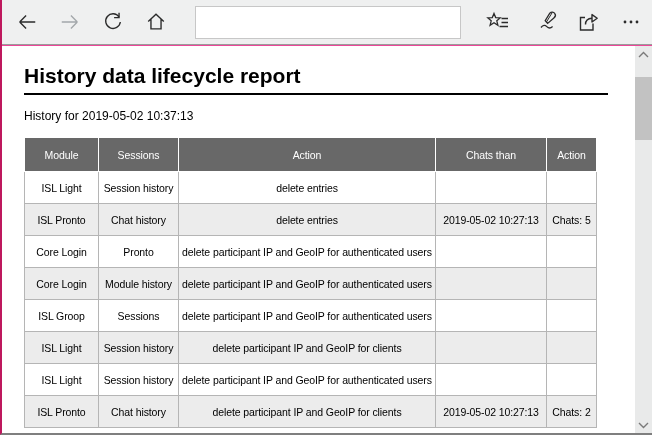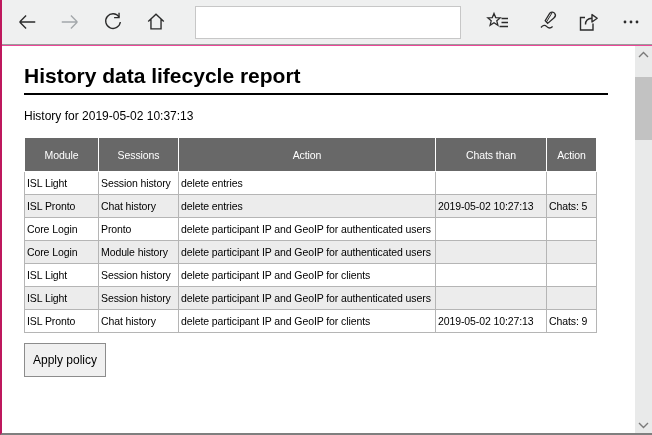--- a/index.html
+++ b/index.html
@@ -74,22 +74,22 @@
   table.report th {
     background: #686868; color: #fff;
     font-weight: normal;
     border: 1px solid #fff;
     height: 34px; padding: 1px 3px;
     text-align: center;
     overflow: hidden; white-space: nowrap;
   }
   table.report td {
     border: 1px solid #b5b5b5;
-    height: 23px; padding: 0 2px;
-    text-align: left;
+    height: 32px; padding: 0 2px;
+    text-align: center;
     overflow: hidden; white-space: nowrap;
     background: #fff;
   }
   table.report tbody tr:nth-child(even) td { background: #ececec; }
 
   button.apply {
     margin-top: 10px;
     font: 12px "Liberation Sans", sans-serif;
     color: #000;
     background: #f0f0f0;
@@ -235,39 +235,46 @@
             <td></td>
           </tr>
           <tr>
             <td>Core Login</td>
             <td>Module history</td>
             <td>delete participant IP and GeoIP for authenticated users</td>
             <td></td>
             <td></td>
           </tr>
           <tr>
+            <td>ISL Groop</td>
+            <td>Sessions</td>
+            <td>delete participant IP and GeoIP for authenticated users</td>
+            <td></td>
+            <td></td>
+          </tr>
+          <tr>
             <td>ISL Light</td>
             <td>Session history</td>
             <td>delete participant IP and GeoIP for clients</td>
             <td></td>
             <td></td>
           </tr>
           <tr>
             <td>ISL Light</td>
             <td>Session history</td>
             <td>delete participant IP and GeoIP for authenticated users</td>
             <td></td>
             <td></td>
           </tr>
           <tr>
             <td>ISL Pronto</td>
             <td>Chat history</td>
             <td>delete participant IP and GeoIP for clients</td>
             <td>2019-05-02 10:27:13</td>
-            <td>Chats: 9</td>
+            <td>Chats: 2</td>
           </tr>
         </tbody>
     </table>
 
     <button class="apply">Apply policy</button>
   </div>
 
   <div class="scrollbar">
     <div class="sb-btn up">
       <svg width="11" height="7" viewBox="0 0 11 7">

